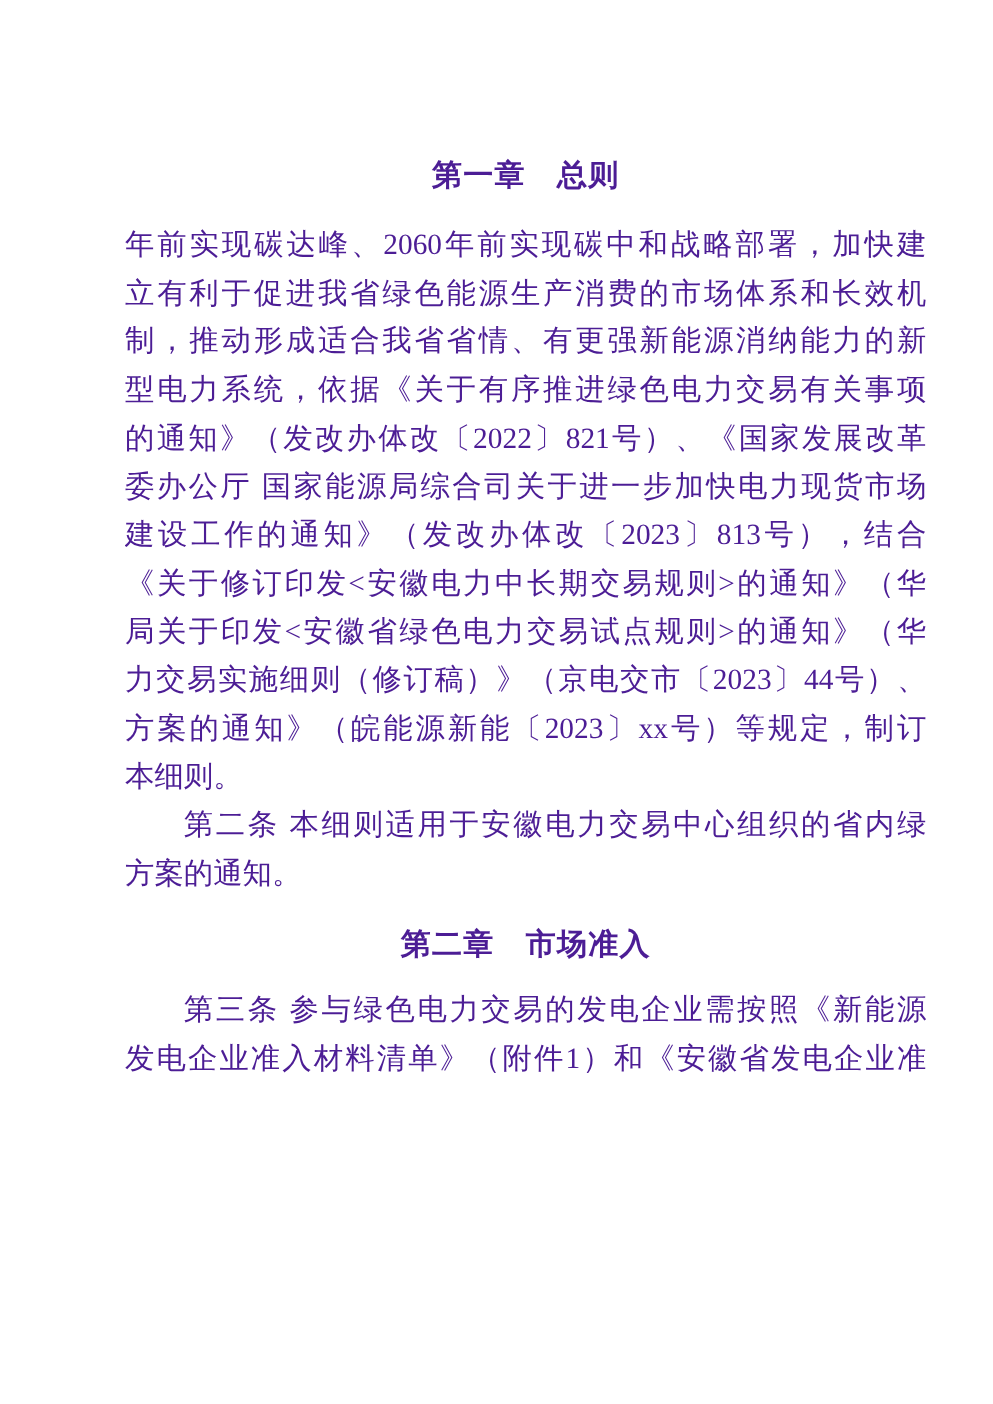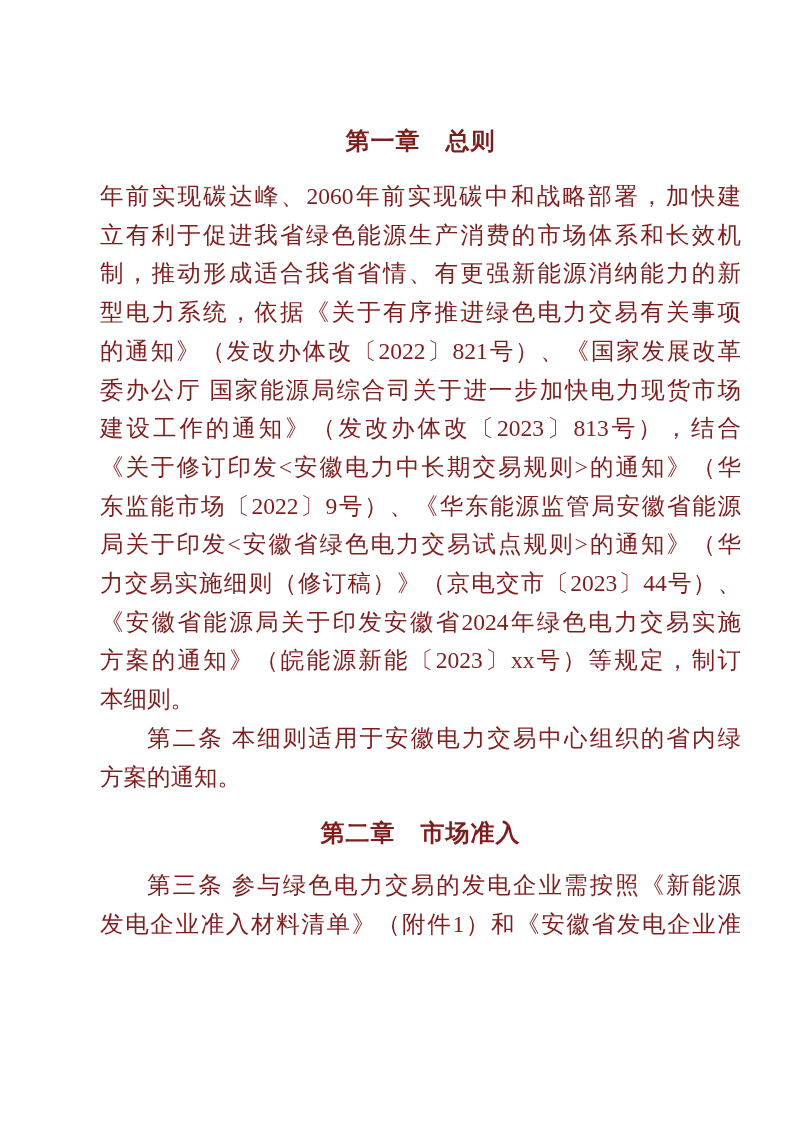--- a/index.html
+++ b/index.html
@@ -6,21 +6,21 @@
     margin: 0;
     padding: 0;
     background: #ffffff;
   }
   .page {
     position: relative;
     box-sizing: border-box;
     width: 794px;
     height: 1123px;
     background: #ffffff;
-    color: #7f1d1d;
+    color: #4c1d95;
     padding: 121px 53px 0 100px;
     font-family: "Liberation Serif", "DejaVu Serif", serif;
     overflow: hidden;
   }
   .heading {
     font-family: "Liberation Sans", "DejaVu Sans", sans-serif;
     font-weight: 700;
     font-size: 24px;
     line-height: 40px;
     text-align: center;
@@ -56,24 +56,22 @@
       <div class="heading">第一章　总则</div>
       <div class="para">
         <div class="line">年前实现碳达峰、2060年前实现碳中和战略部署，加快建</div>
         <div class="line">立有利于促进我省绿色能源生产消费的市场体系和长效机</div>
         <div class="line">制，推动形成适合我省省情、有更强新能源消纳能力的新</div>
         <div class="line">型电力系统，依据《关于有序推进绿色电力交易有关事项</div>
         <div class="line">的通知》（发改办体改〔2022〕821号）、《国家发展改革</div>
         <div class="line">委办公厅 国家能源局综合司关于进一步加快电力现货市场</div>
         <div class="line">建设工作的通知》（发改办体改〔2023〕813号），结合</div>
         <div class="line">《关于修订印发&lt;安徽电力中长期交易规则&gt;的通知》（华</div>
-        <div class="line">东监能市场〔2022〕9号）、《华东能源监管局安徽省能源</div>
         <div class="line">局关于印发&lt;安徽省绿色电力交易试点规则&gt;的通知》（华</div>
         <div class="line">力交易实施细则（修订稿）》（京电交市〔2023〕44号）、</div>
-        <div class="line">《安徽省能源局关于印发安徽省2024年绿色电力交易实施</div>
         <div class="line">方案的通知》（皖能源新能〔2023〕xx号）等规定，制订</div>
         <div class="line line-last">本细则。</div>
       </div>
       <div class="para">
         <div class="line indent">第二条 本细则适用于安徽电力交易中心组织的省内绿</div>
         <div class="line line-last">方案的通知。</div>
       </div>
       <div class="heading h2">第二章　市场准入</div>
       <div class="para">
         <div class="line indent">第三条 参与绿色电力交易的发电企业需按照《新能源</div>

